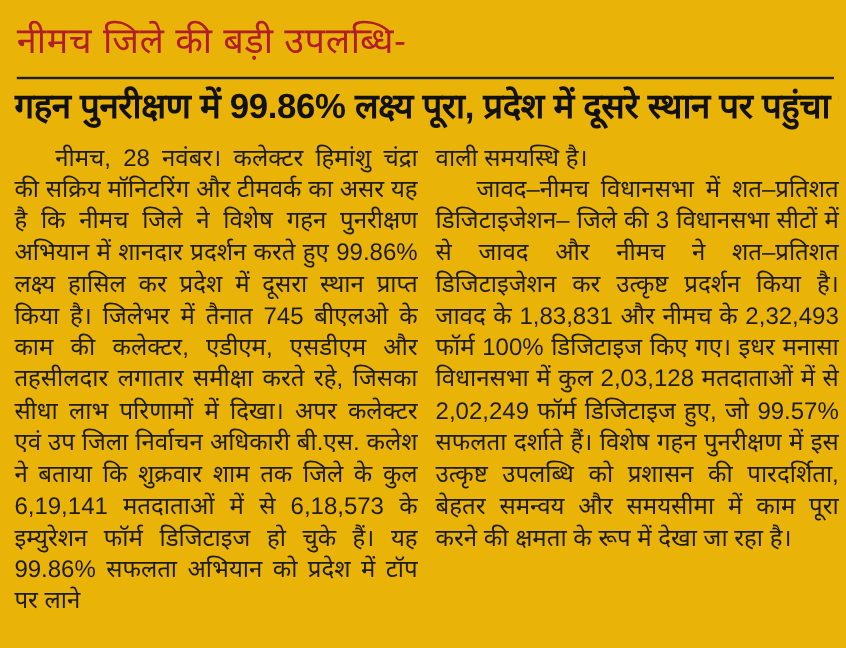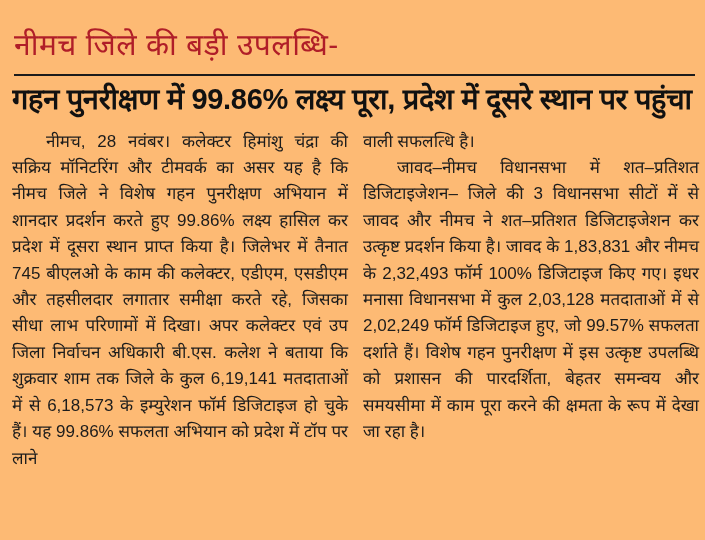--- a/index.html
+++ b/index.html
@@ -1,23 +1,23 @@
 <!DOCTYPE html>
 <html><head>
 <meta charset="utf-8">
 <style>
   html, body { margin: 0; padding: 0; background: #ffffff; }
   .clip {
     position: relative;
     width: 705px;
     height: 540px;
     box-sizing: border-box;
-    background: #fdba74;
+    background: #eab308;
     font-family: "Liberation Sans", sans-serif;
-    padding: 24px 6px 6px 12px;
+    padding: 14px 6px 6px 12px;
     overflow: hidden;
   }
   .kicker {
     color: #b01e28;
     font-size: 30px;
     font-weight: 400;
     line-height: 1.25;
     margin: 2px 0 0 2px;
     letter-spacing: 0.5px;
     white-space: nowrap;
@@ -37,21 +37,21 @@
     white-space: nowrap;
     overflow: hidden;
   }
   .body-cols {
     display: flex;
     gap: 15px;
     margin-top: 10px;
   }
   .col {
     width: 336px;
-    font-size: 17px;
+    font-size: 20px;
     line-height: 26.4px;
     color: #1c1c1c;
     text-align: justify;
   }
   .col p { margin: 0; }
   .indent { text-indent: 34px; }
   .lead-bold { font-weight: 400; }
 </style>
 </head>
 <body>
@@ -67,21 +67,21 @@
   <div class="body-cols">
 
     <div class="col">
       <p class="indent">
         <span>नीमच, 28 नवंबर।</span>
         <span>कलेक्टर हिमांशु चंद्रा की सक्रिय मॉनिटरिंग और टीमवर्क का असर यह है कि नीमच जिले ने विशेष गहन पुनरीक्षण अभियान में शानदार प्रदर्शन करते हुए 99.86% लक्ष्य हासिल कर प्रदेश में दूसरा स्थान प्राप्त किया है। जिलेभर में तैनात 745 बीएलओ के काम की कलेक्टर, एडीएम, एसडीएम और तहसीलदार लगातार समीक्षा करते रहे, जिसका सीधा लाभ परिणामों में दिखा। अपर कलेक्टर एवं उप जिला निर्वाचन अधिकारी बी.एस. कलेश ने बताया कि शुक्रवार शाम तक जिले के कुल 6,19,141 मतदाताओं में से 6,18,573 के इम्युरेशन फॉर्म डिजिटाइज हो चुके हैं। यह 99.86% सफलता अभियान को प्रदेश में टॉप पर लाने</span>
       </p>
     </div>
 
     <div class="col">
-      <p>वाली सफलत्धि है।</p>
+      <p>वाली समयस्धि है।</p>
       <p class="indent">
         <span class="lead-bold">जावद–नीमच विधानसभा में शत–प्रतिशत डिजिटाइजेशन–</span>
         <span>जिले की 3 विधानसभा सीटों में से जावद और नीमच ने शत–प्रतिशत डिजिटाइजेशन कर उत्कृष्ट प्रदर्शन किया है। जावद के 1,83,831 और नीमच के 2,32,493 फॉर्म 100% डिजिटाइज किए गए। इधर मनासा विधानसभा में कुल 2,03,128 मतदाताओं में से 2,02,249 फॉर्म डिजिटाइज हुए, जो 99.57% सफलता दर्शाते हैं। विशेष गहन पुनरीक्षण में इस उत्कृष्ट उपलब्धि को प्रशासन की पारदर्शिता, बेहतर समन्वय और समयसीमा में काम पूरा करने की क्षमता के रूप में देखा जा रहा है।</span>
       </p>
     </div>
 
   </div>
 </div>
 
 </body></html>

